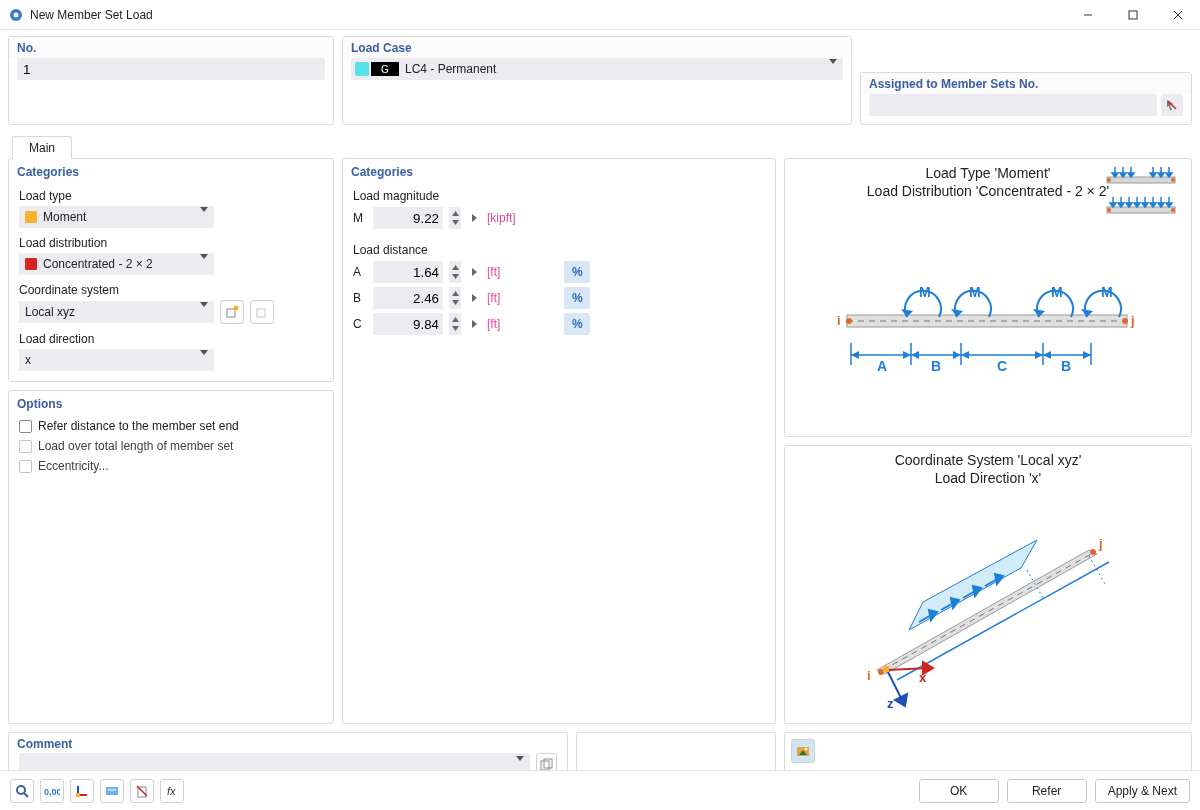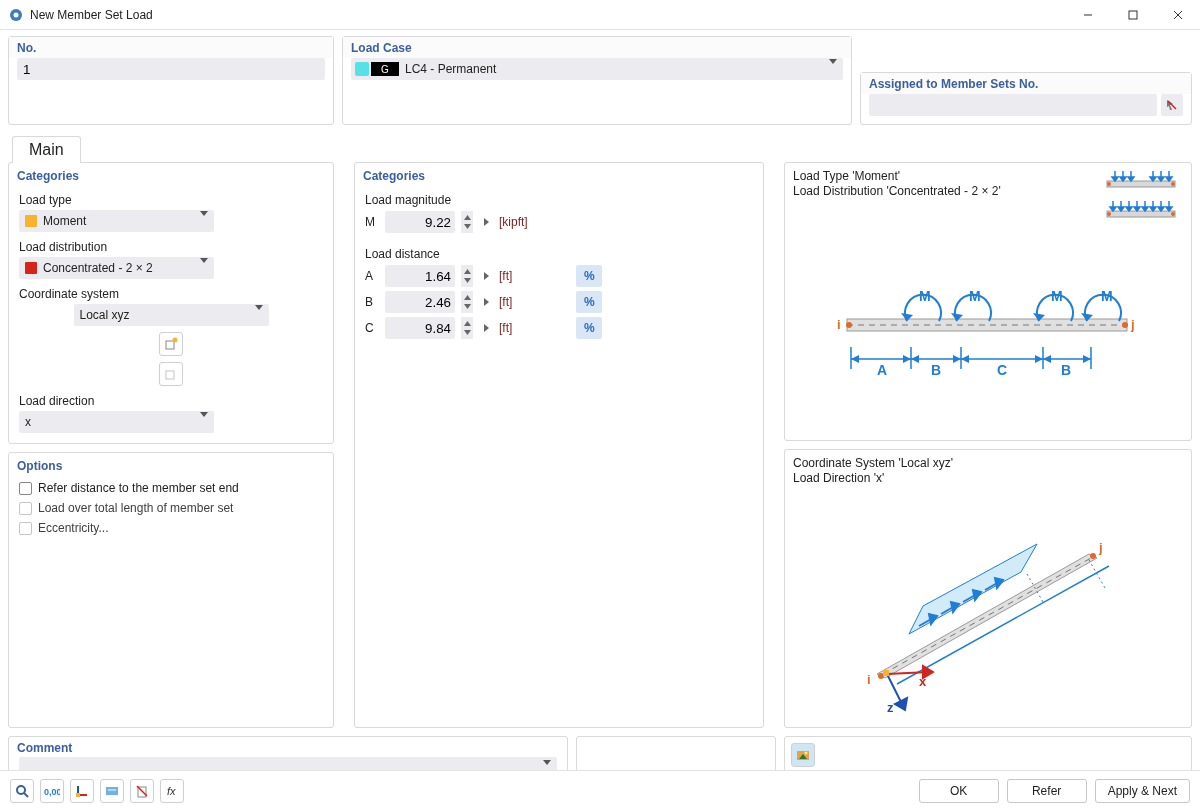--- a/index.html
+++ b/index.html
@@ -75,26 +75,26 @@
                 display:flex; align-items:center; justify-content:center; }
 
   
   .tabbar { margin-top:10px; display:flex; padding-left:4px; }
   .tab {
     padding: 4px 16px;
     background: #fff;
     border: 1px solid #d9d9d9;
     border-bottom: none;
     border-radius: 3px 3px 0 0;
-    font-size:16px;
+    font-size:12px;
     position:relative;
     top:1px;
   }
 
-  .mainrow { display:flex; gap:20px; height: 566px; }
+  .mainrow { display:flex; gap:8px; height: 566px; }
 
   .col-left  { width: 326px; display:flex; flex-direction:column; gap:8px; }
   .col-mid   { flex: 1; }
   .col-right { width: 408px; display:flex; flex-direction:column; gap:8px; }
 
   .sect-title { color:#3a5fa0; font-weight:600; padding:6px 8px 0 8px; }
   .sect-body { padding: 2px 10px 10px 10px; }
 
   .field-label { margin-top: 8px; margin-bottom:3px; }
   .selectish {
@@ -104,21 +104,21 @@
     height:22px;
     display:flex; align-items:center;
     padding: 0 22px 0 6px;
     width: 195px;
   }
   .sel-dd { position:absolute; right:6px; top:6px; }
   .swatch { width:12px; height:12px; margin-right:6px; border-radius:1px; }
   .sw-moment { background:#f7b32b; }
   .sw-conc   { background:#d6231c; }
 
-  .inline-row { display:flex; align-items:center; gap:6px;flex-direction:column; }
+  .inline-row { display:flex; align-items:center; gap:6px; }
   .mini-btn { width:24px; height:24px; border:1px solid #d0d0d0; border-radius:3px;
               display:flex; align-items:center; justify-content:center;
               background:#fff; }
 
   
   .param .sect-body { padding-top:4px; }
   .param .sect-sub { margin-top:6px; margin-bottom:4px; }
   .param-row {
     display:flex; align-items:center; gap:6px; margin-top:4px;
   }
@@ -130,37 +130,37 @@
   .spinner {
     width:12px; height:22px;
     display:flex; flex-direction:column; justify-content:center;
     background:#ececf0;
   }
   .spinner div { height:9px; display:flex; align-items:center; justify-content:center; }
   .go-arrow {
     width:14px; height:22px; display:flex; align-items:center; justify-content:center;
     color:#777;
   }
-  .unit { color:#7f1d1d; }
+  .unit { color:#ec4899; }
   .pct-btn {
     width:26px; height:22px; background:#d9e6f6; border-radius:2px;
     display:flex; align-items:center; justify-content:center;
     color:#2a6bbd; font-weight:700; margin-left:58px;
   }
 
   
   .options .sect-body { padding-bottom:40px; }
   .optrow { display:flex; align-items:center; gap:6px; margin-top:6px; }
   .cb { width:13px; height:13px; border:1px solid #888; border-radius:2px; }
   .cb.dis { border-color:#c5c5c5; }
   .dis-text { color:#404040;text-align:right; }
 
   
   .diagram { background:#fff; border:1px solid #d9d9d9; border-radius:3px; flex:1; padding:6px 8px; position:relative; }
-  .diag-text { font-size:12px; line-height:1.25; }
+  .diag-text { font-size:14px; line-height:1.25;text-align:center; }
   .thumb-stack { position:absolute; top:8px; right:10px; }
 
   
   .commentrow { display:flex; gap:8px; margin-top:8px; height:56px; }
   .commentpanel { width: 560px; }
   .comment-sel {
     height:22px; background:#ececf0; border-radius:2px; width:100%;
     position:relative;
   }
   .copybtn { width:22px; height:22px; border:1px solid #d0d0d0; border-radius:3px;

